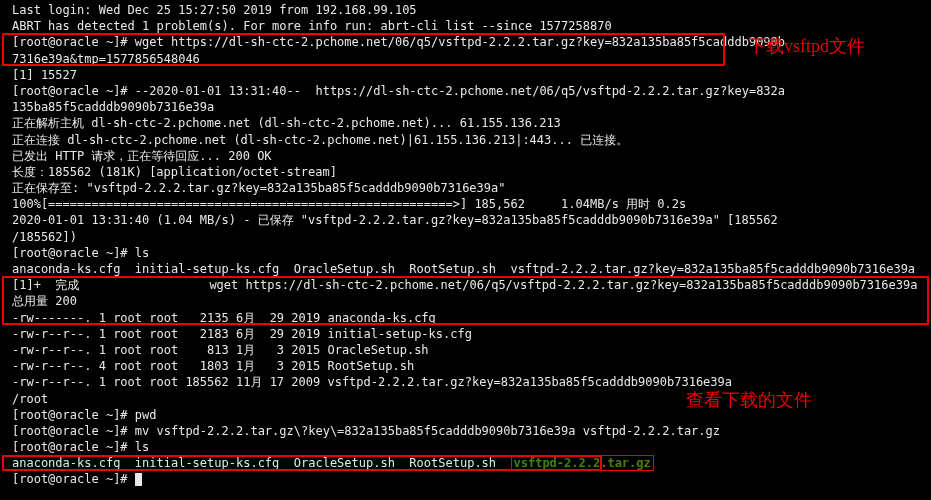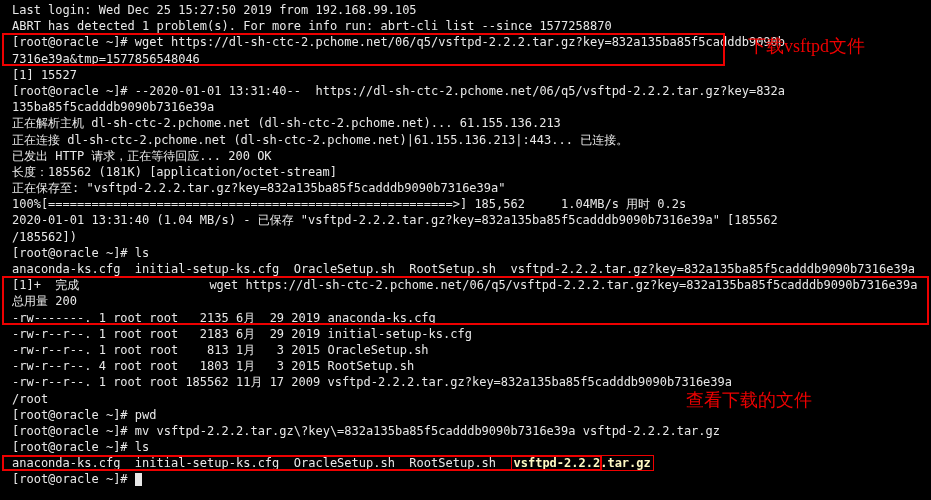--- a/index.html
+++ b/index.html
@@ -33,21 +33,21 @@
       text-decoration-color: #e00;
       text-decoration-thickness: 1.5px;
     }
     .cursor {
       display: inline-block;
       width: 7px;
       height: 13px;
       background: #e8e8e8;
       vertical-align: text-bottom;
     }
-    .redtext { color: #fef9c3; font-weight: bold; }
+    .redtext { color: #4d7c0f; font-weight: bold; }
     .redboxed-inline {
       border: 1.5px solid #e00;
       padding: 0 2px;
     }
   </style>
 </head>
 <body>
 
 <div>
 <div class="line">Last login: Wed Dec 25 15:27:50 2019 from 192.168.99.105</div>

